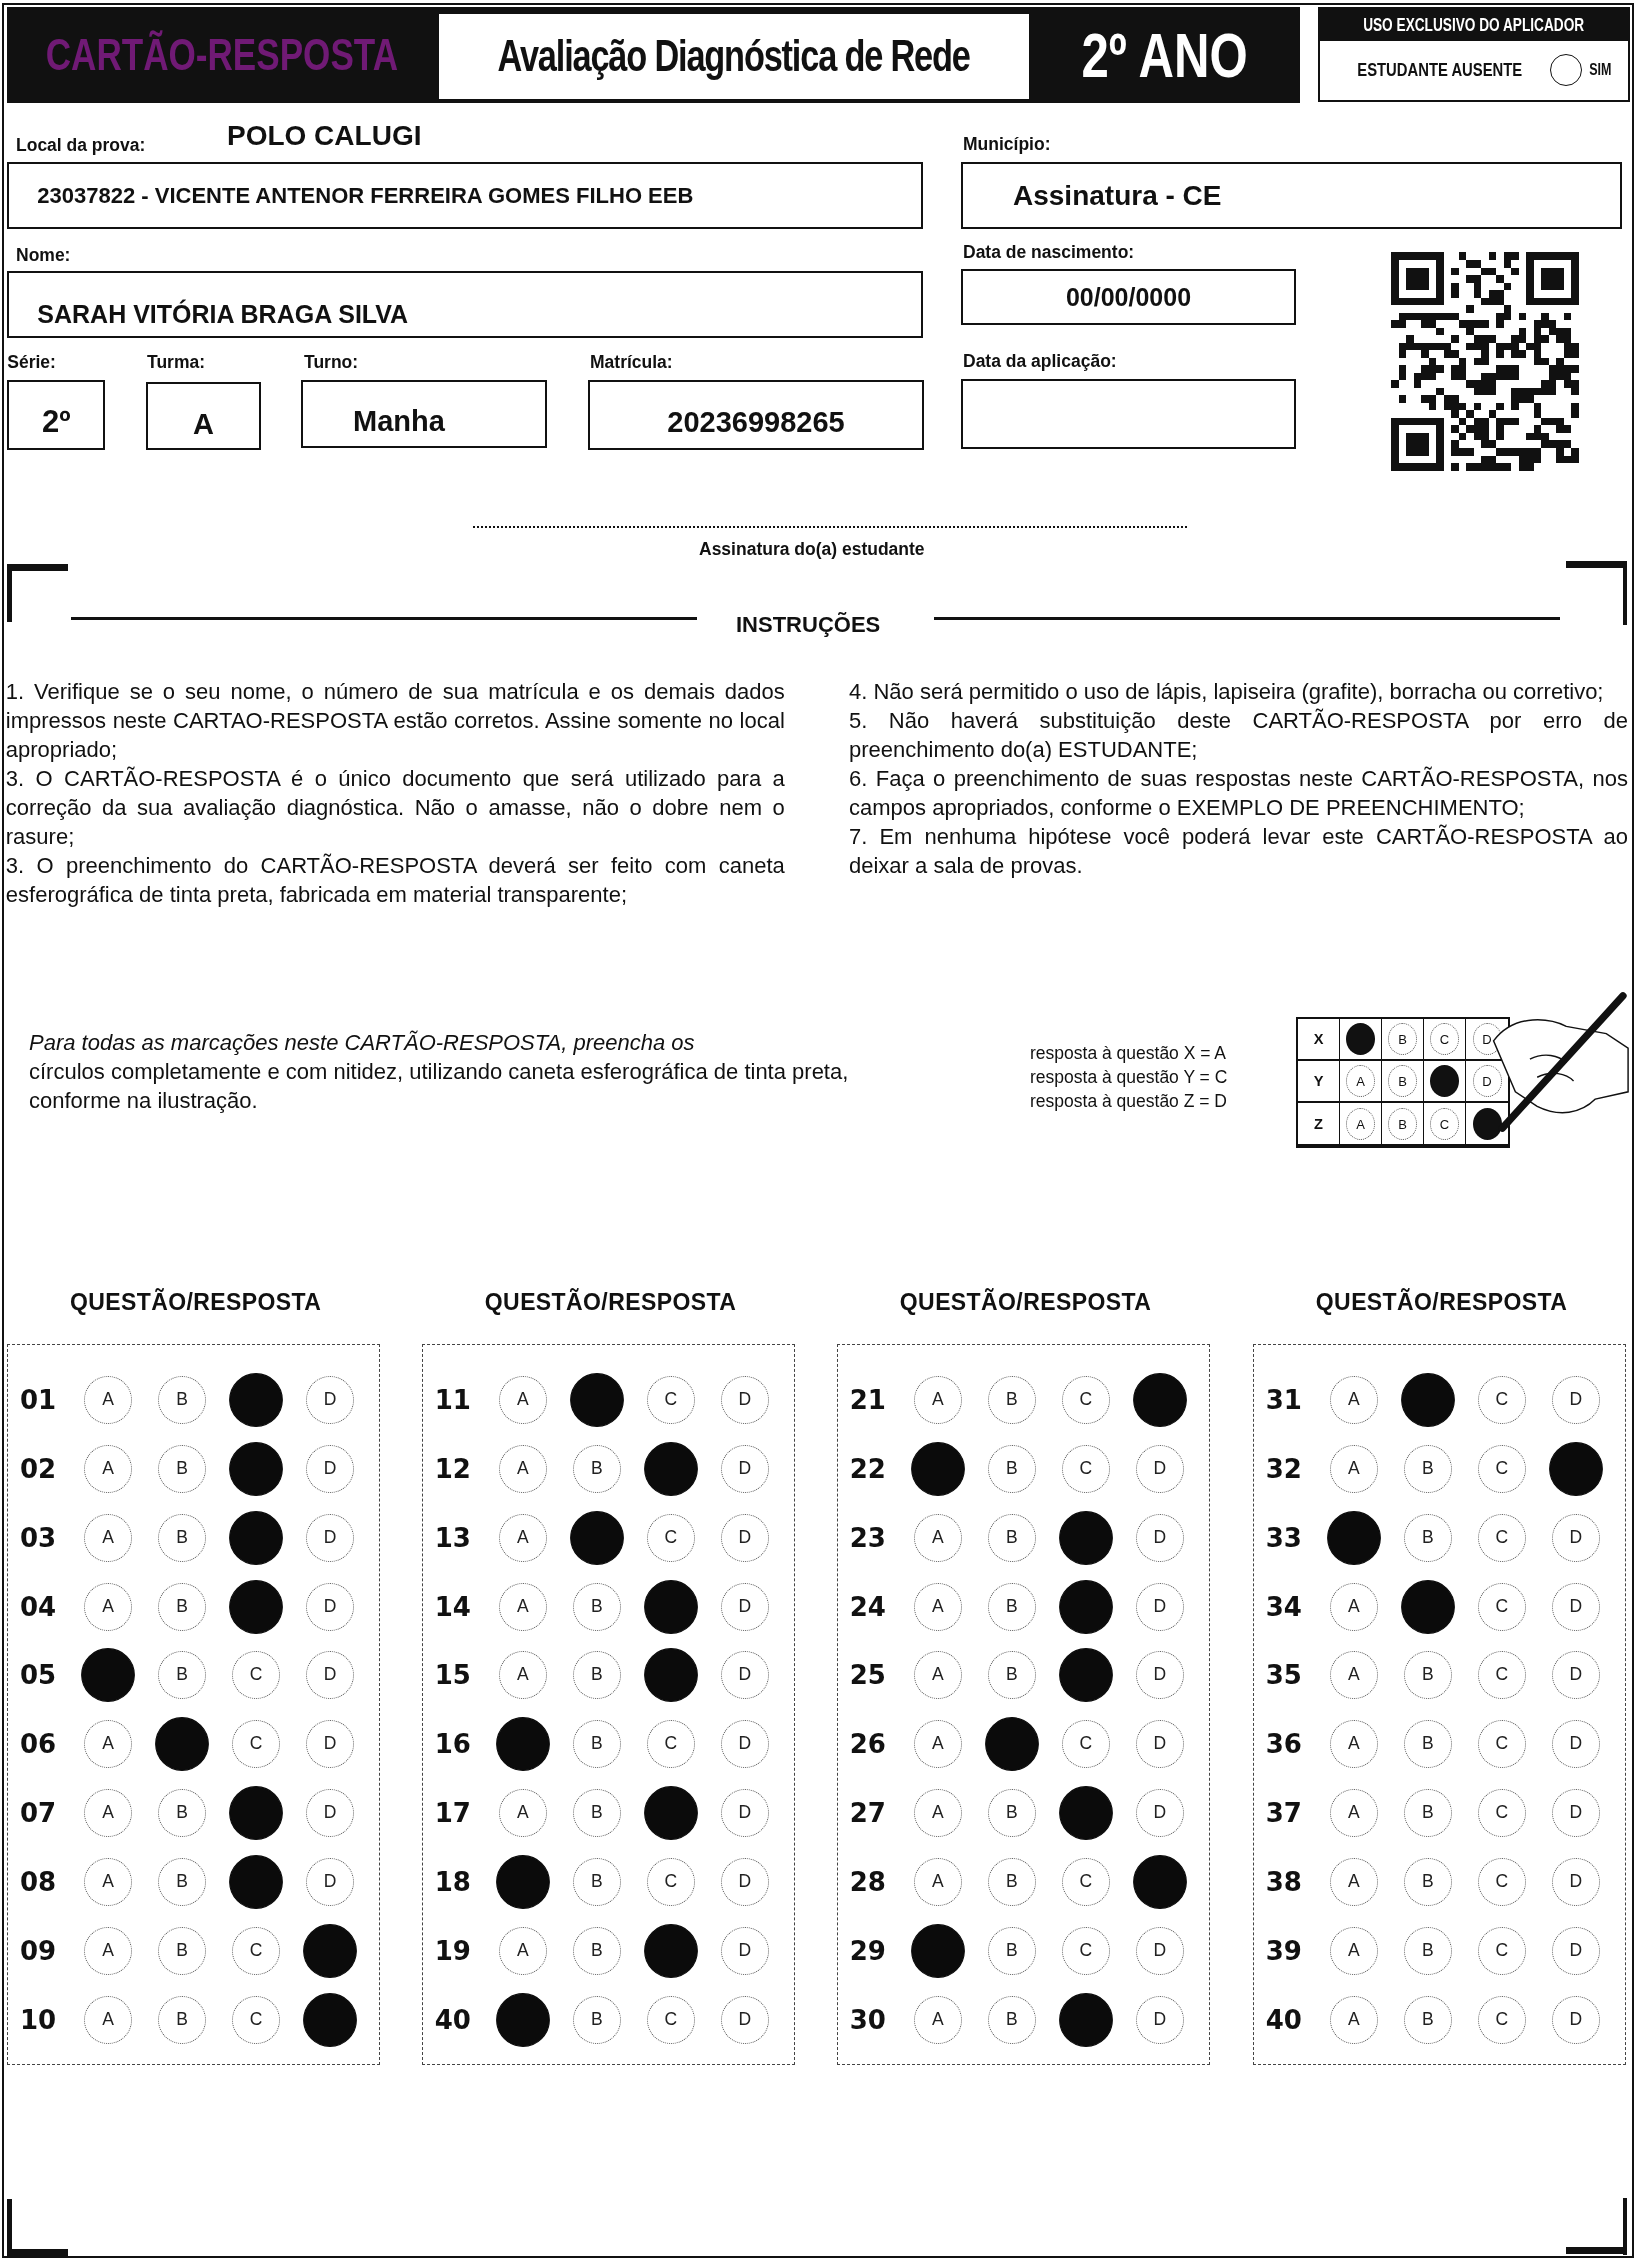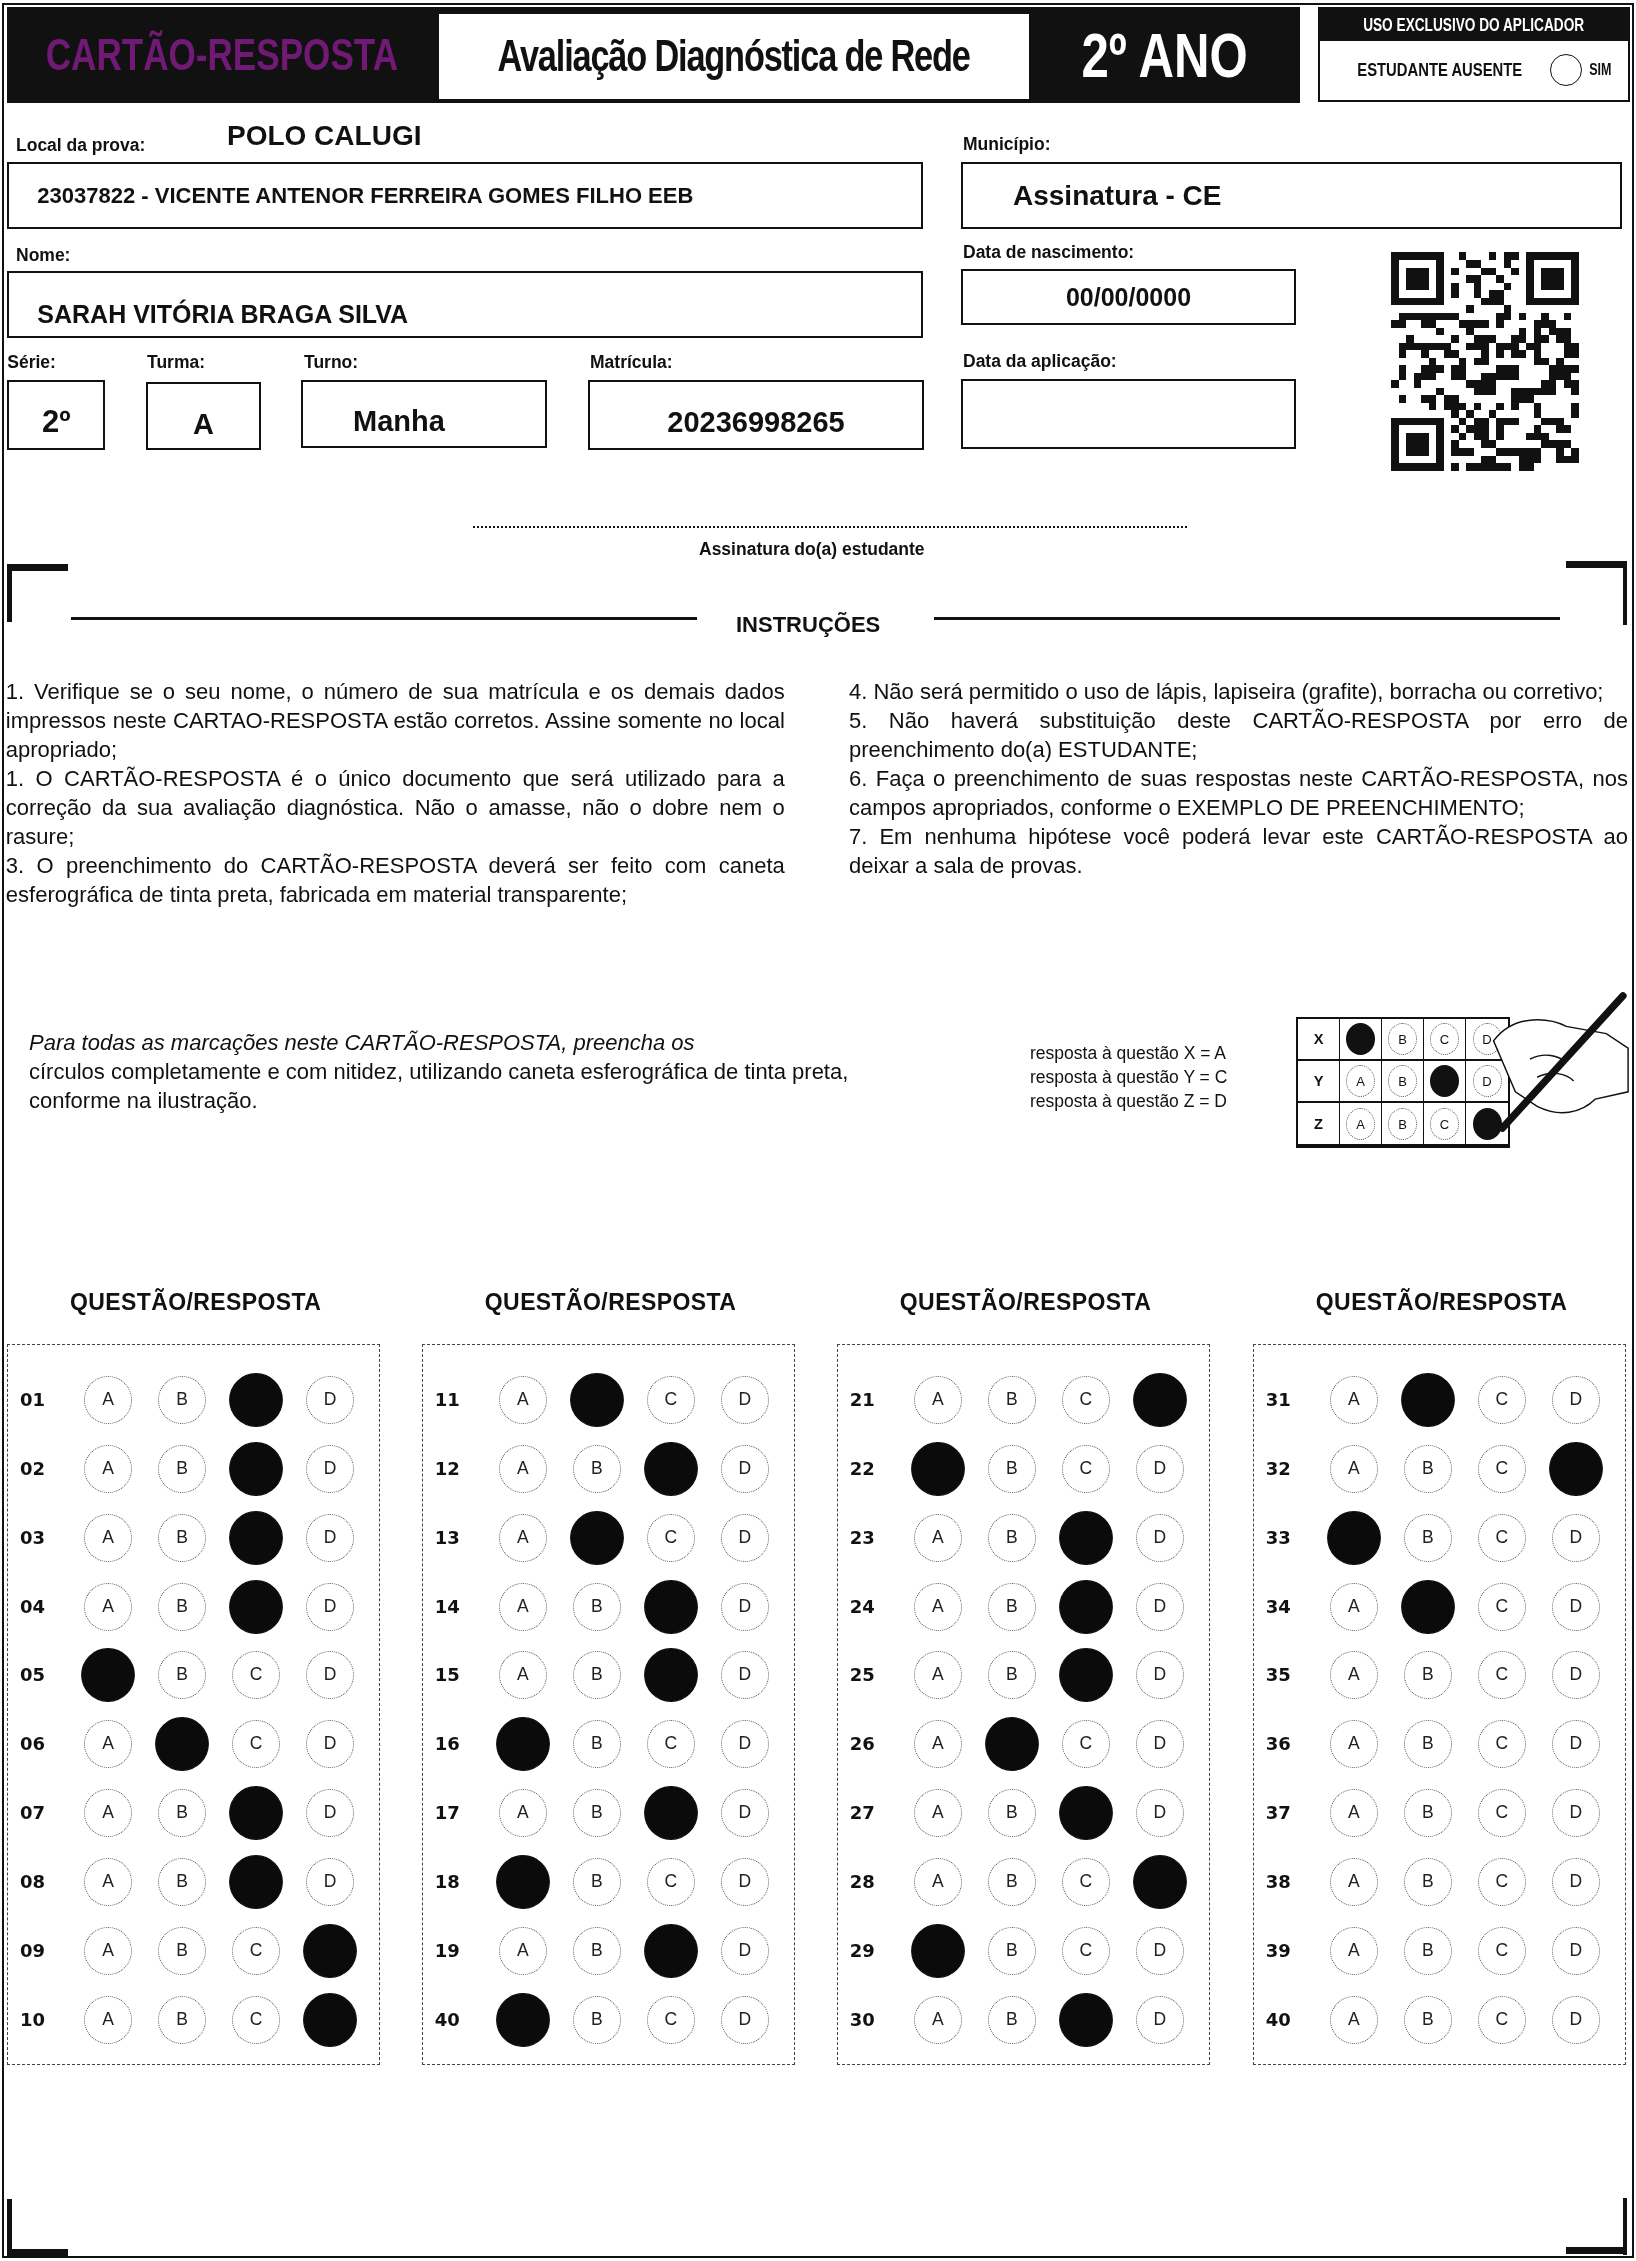--- a/index.html
+++ b/index.html
@@ -43,21 +43,21 @@
   .ex-cell.q { font-weight: bold; font-size: 14.6px; }
   .ex-bub { width: 29px; height: 32px; border-radius: 50%; border: 0.7px dotted #555; display: flex; align-items: center; justify-content: center; font-size: 13px; }
   .ex-bub.filled { background: #111; border-color: #111; color: transparent; }
 
   .pen { position: absolute; left: 1486px; top: 990px; width: 146px; height: 160px; }
 
   
   .grid-title { position: absolute; top: 1289px; width: 371px; text-align: center; font-size: 23px; font-weight: bold; letter-spacing: 0.4px; }
   .grid { position: absolute; top: 1344px; width: 373px; height: 721px; border: 1.5px dashed #444; }
   .grid-row { position: absolute; left: 0; width: 100%; height: 51px; display: flex; align-items: center; }
-  .qnum { width: 73px; padding-left: 11.7px; font-size: 18px; font-weight: 900; font-family: "DejaVu Sans", sans-serif; }
+  .qnum { width: 73px; padding-left: 11.7px; font-size: 26px; font-weight: 900; font-family: "DejaVu Sans", sans-serif; }
   .bubbles { display: flex; gap: 26px; padding-left: 2.9px; }
   .bubble { width: 48px; height: 48px; border-radius: 50%; border: 1.5px dotted #555; display: flex; align-items: center; justify-content: center; font-size: 17.5px; color: #222; cursor: pointer; }
   .bubble.filled { background: #0b0b0b; border: 1.5px solid #0b0b0b; color: transparent; transform: scale(1.12); }
 </style>
 </head>
 <body>
 
 <div class="frame"></div>
 
 <div class="hdr-black" style="left:7.3px;top:7.3px;width:1293px;height:96px;"></div>
@@ -385,21 +385,21 @@
 <div class="corner" style="left:7.3px;top:2199px;width:4.4px;height:57px;background:#111;"></div>
 <div class="corner" style="left:1566px;top:2247px;width:61px;height:7.3px;background:#111;"></div>
 <div class="corner" style="left:1623px;top:2198px;width:4.4px;height:57px;background:#111;"></div>
 
 <div class="instr-rule" style="left:71px;width:626px;"></div>
 <span class="abs" style="left:736px;top:612px;font-size:22px;font-weight:bold;">INSTRUÇÕES</span>
 <div class="instr-rule" style="left:934px;width:626px;"></div>
 
 <div class="instr-col" style="left:5.8px;top:677px;width:779px;">
   <p>1. Verifique se o seu nome, o número de sua matrícula e os demais dados impressos neste CARTAO-RESPOSTA estão corretos. Assine somente no local apropriado;</p>
-  <p>1. O CARTÃO-RESPOSTA é o único documento que será utilizado para a correção da sua avaliação diagnóstica. Não o amasse, não o dobre nem o rasure;</p>
+  <p>3. O CARTÃO-RESPOSTA é o único documento que será utilizado para a correção da sua avaliação diagnóstica. Não o amasse, não o dobre nem o rasure;</p>
   <p>3. O preenchimento do CARTÃO-RESPOSTA deverá ser feito com caneta esferográfica de tinta preta, fabricada em material transparente;</p>
 </div>
 <div class="instr-col" style="left:849px;top:677px;width:779px;">
   <p>4. Não será permitido o uso de lápis, lapiseira (grafite), borracha ou corretivo;</p>
   <p>5. Não haverá substituição deste CARTÃO-RESPOSTA por erro de preenchimento do(a) ESTUDANTE;</p>
   <p>6. Faça o preenchimento de suas respostas neste CARTÃO-RESPOSTA, nos campos apropriados, conforme o EXEMPLO DE PREENCHIMENTO;</p>
   <p>7. Em nenhuma hipótese você poderá levar este CARTÃO-RESPOSTA ao deixar a sala de provas.</p>
 </div>
 
 <div class="fill-text">

